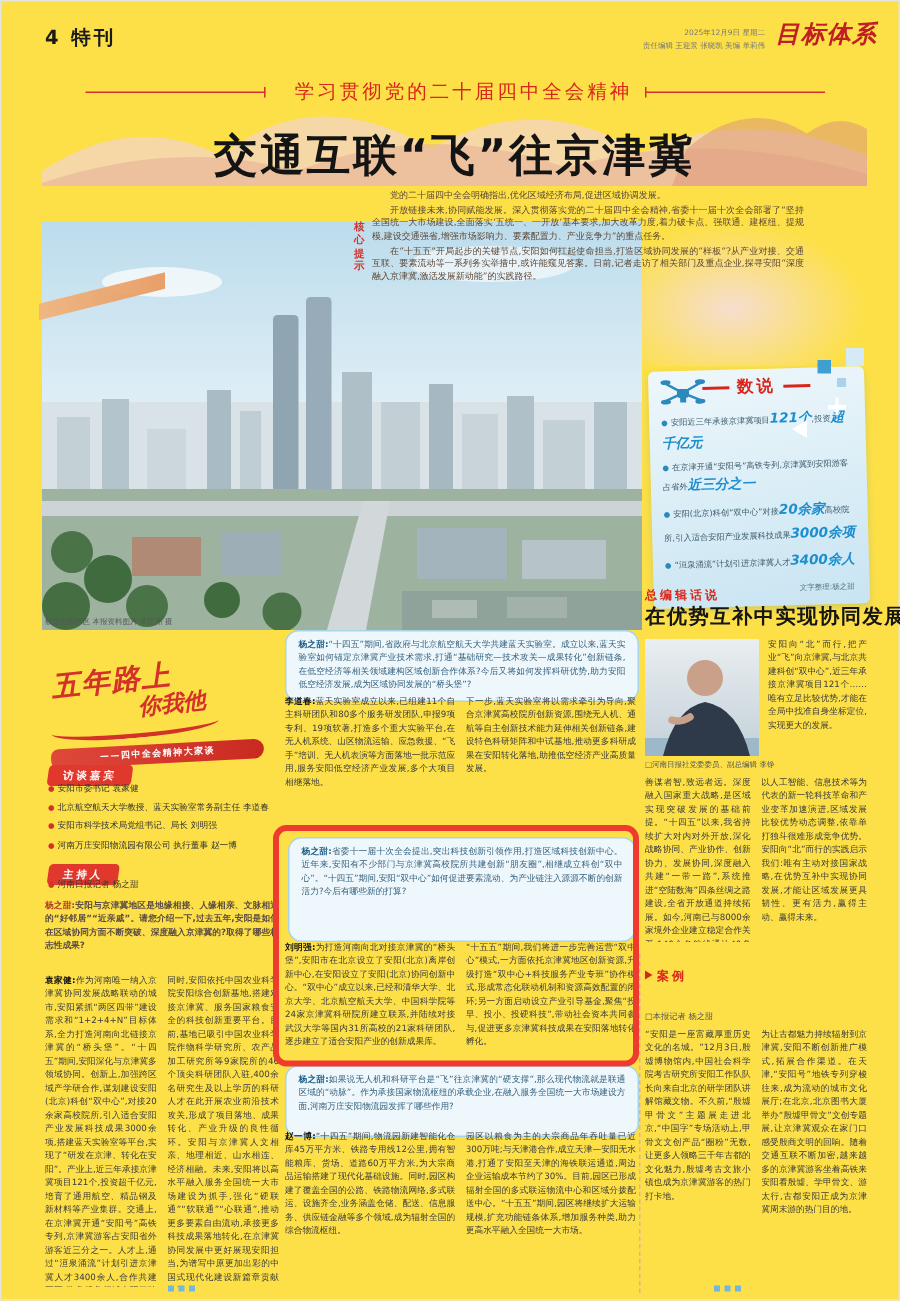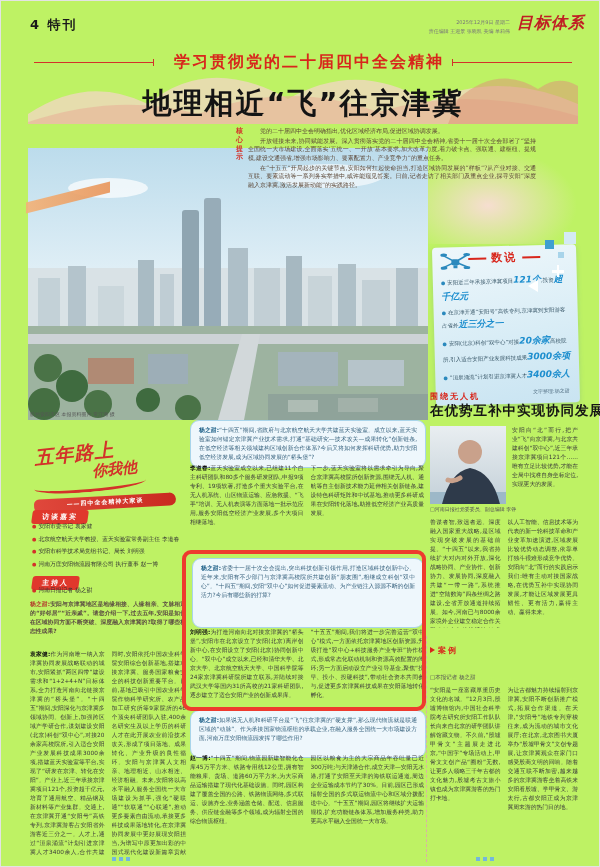--- a/index.html
+++ b/index.html
@@ -1,33 +1,33 @@
 <!DOCTYPE html>
 <html><head>
 <meta charset="utf-8">
 <style>
   html,body{margin:0;padding:0;background:#e9e9e9;}
-  .page{position:relative;width:600px;height:867px;background:#bef264;margin:0 auto;
+  .page{position:relative;width:600px;height:867px;background:#fde047;margin:0 auto;
         overflow:hidden;font-family:"DejaVu Sans",sans-serif;box-shadow:inset 0 0 0 1px #e3e3e3;}
   .abs{position:absolute;}
   
   .page-label{font-size:13px;font-weight:bold;color:#1a1a1a;letter-spacing:2px;}
   .meta{font-size:5px;color:#777;text-align:right;line-height:1.8;}
   .masthead{font-size:16px;font-weight:900;font-style:italic;color:#c01f24;
             font-family:"DejaVu Serif",serif;letter-spacing:1px;}
   
   .slogan-row{display:flex;align-items:center;justify-content:center;gap:8px;}
   .slogan-line{height:1px;background:#d3322a;width:120px;position:relative;}
   .slogan-line::after{content:"";position:absolute;top:-3px;width:1px;height:7px;background:#d3322a;}
   .slogan-line.l::after{right:0;}
   .slogan-line.r::after{left:0;}
-  .slogan-text{color:#d8261c;font-weight:700;font-size:16px;letter-spacing:2px;white-space:nowrap;margin-left:12px;}
+  .slogan-text{color:#d8261c;font-weight:400;font-size:13px;letter-spacing:2px;white-space:nowrap;margin-left:12px;}
   .headline{font-size:29px;font-weight:900;color:#141414;letter-spacing:2px;text-align:center;white-space:nowrap;}
   
-  .tips-label{width:9px;font-size:7px;font-weight:bold;color:#d3322a;line-height:1.25;word-break:break-all;}
+  .tips-label{width:9px;font-size:7px;font-weight:bold;color:#d3322a;line-height:1.25;word-break:break-all;margin-top:20px;}
   .tips-body{font-family:"DejaVu Serif",serif;font-size:6px;line-height:1.45;color:#5b4636;text-align:justify;}
   .tips-body p{margin:0 0 1px 0;text-indent:2em;}
   
   .stats{background:linear-gradient(170deg,#eef7fb 0%,#d9edf6 55%,#c9e4f2 100%);
          border-radius:4px;box-shadow:0 2px 5px rgba(80,140,170,.25);transform:rotate(-1.5deg);}
   .stats-head{display:flex;align-items:center;justify-content:center;gap:5px;margin-top:4px;}
   .stats-dash{width:18px;height:2px;background:#d8261c;}
   .stats-title{color:#d8261c;font-weight:900;font-size:11px;letter-spacing:2px;}
   .stat-item{font-size:5.5px;color:#3c5a6b;line-height:1.7;margin:3px 8px 0 8px;text-align:left;}
   .stat-item .dot{color:#2b89bd;font-size:5px;margin-right:2px;}
@@ -90,21 +90,21 @@
       <path d="M0,78 Q90,48 170,70 Q260,35 350,68 Q440,40 550,72 L550,80 L0,80 Z" fill="#e8b398" opacity="0.6"></path>
       <path d="M430,55 Q470,20 510,45 Q530,30 550,42 L550,80 L420,80 Z" fill="#dd9878" opacity="0.55"></path>
     </svg>
   </div>
   <div class="abs slogan-row" style="left:28px;top:52px;width:550px;">
     <div class="slogan-line l"></div>
     <div class="slogan-text">学习贯彻党的二十届四中全会精神</div>
     <div class="slogan-line r"></div>
   </div>
 
-  <div class="abs headline" style="left:28px;top:84px;width:550px;">地理相近“飞”往京津冀</div>
+  <div class="abs headline" style="left:28px;top:84px;width:550px;">交通互联“飞”往京津冀</div>
 
   <div class="abs" style="left:28px;top:148px;width:400px;height:272px;">
     <svg width="400" height="272" viewBox="0 0 400 272">
       <defs>
         <linearGradient id="sky" x1="0" y1="0" x2="0" y2="1">
           <stop offset="0" stop-color="#bcdcec"></stop>
             <stop offset="1" stop-color="#eaf4f9"></stop>
         </linearGradient>
       </defs>
       <rect width="400" height="160" fill="url(#sky)"></rect>
@@ -235,21 +235,21 @@
   <div class="abs red-box" style="left:182px;top:550px;width:236px;height:153px;"></div>
 
   <div class="abs bubble" style="left:190px;top:710px;width:218px;height:36px;">
     <span class="nm">杨之甜:</span><span>如果说无人机和科研平台是“飞”往京津冀的“硬支撑”,那么现代物流就是联通区域的“动脉”。作为承接国家物流枢纽的承载企业,在融入服务全国统一大市场建设方面,河南万庄安阳物流园发挥了哪些作用?</span>
   </div>
   <div class="abs cols" style="left:190px;top:754px;width:234px;height:106px;">
     <div class="col"><span class="nm">赵一博:</span><span>“十四五”期间,物流园新建智能化仓库45万平方米、铁路专用线12公里,拥有智能粮库、货场、道路60万平方米,为大宗商品运输搭建了现代化基础设施。同时,园区构建了覆盖全国的公路、铁路物流网络,多式联运、设施齐全,业务涵盖仓储、配送、信息服务、供应链金融等多个领域,成为辐射全国的综合物流枢纽。</span></div>
     <div class="col"><span>园区以粮食为主的大宗商品年吞吐量已近300万吨;与天津港合作,成立天津—安阳无水港,打通了安阳至天津的海铁联运通道,周边企业运输成本节约了30%。目前,园区已形成辐射全国的多式联运物流中心和区域分拨配送中心。“十五五”期间,园区将继续扩大运输规模,扩充功能链条体系,增加服务种类,助力更高水平融入全国统一大市场。</span></div>
   </div>
 
-  <div class="abs sec-label" style="left:430px;top:391px;">围绕无人机</div>
+  <div class="abs sec-label" style="left:430px;top:391px;">总编辑话说</div>
   <div class="abs sec-title" style="left:430px;top:402px;">在优势互补中实现协同发展</div>
   <div class="abs" style="left:430px;top:426px;width:76px;height:78px;">
     <svg width="76" height="78" viewBox="0 0 76 78">
       <defs>
           <linearGradient id="pbg" x1="0" y1="0" x2="0" y2="1">
         <stop offset="0" stop-color="#e9eef1"></stop>
             <stop offset="1" stop-color="#c3d0d8"></stop>
           </linearGradient>
         </defs>
       <rect width="76" height="78" fill="url(#pbg)"></rect>

